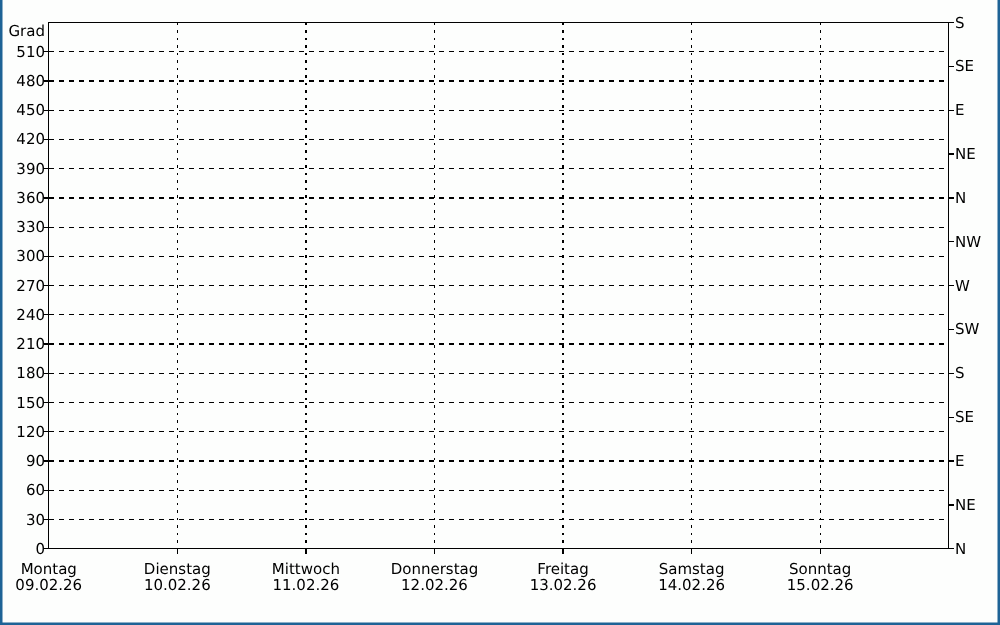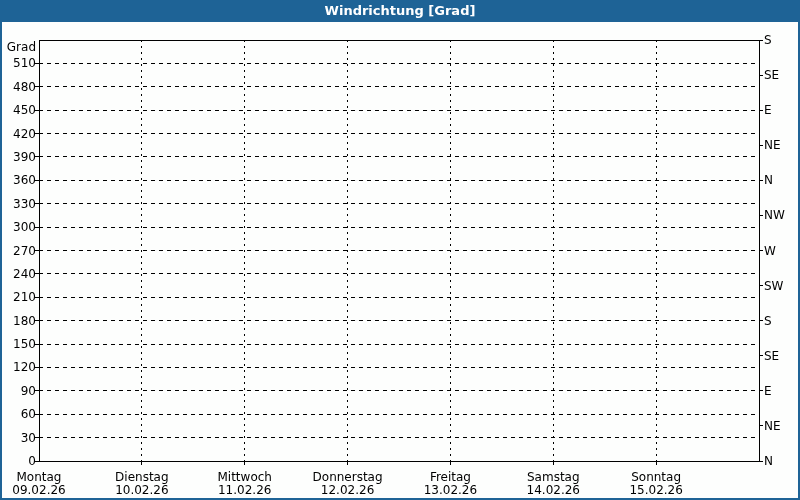--- a/index.html
+++ b/index.html
@@ -31,23 +31,20 @@
   #chart-svg text{
     font-family:"DejaVu Sans",sans-serif;
     font-size:12px;
     shape-rendering:auto;
   }
 </style>
 </head>
 <body>
 
 <div class="frame" id="app-frame" style="border-color: rgb(30, 99, 150); background: rgb(253, 254, 253);">
-  <div class="titlebar" id="title-bar" style="background: rgb(30, 99, 150);">
-    <span id="title-text" style="color: rgb(255, 255, 255);">Windrichtung [Grad]</span>
-  </div>
   <svg id="chart-svg" width="796" height="476" viewBox="2 22 796 476">
       <line x1="39" y1="437.6111111111111" x2="759" y2="437.6111111111111" stroke="#000000" stroke-width="1" stroke-dasharray="4 4"></line>
       <line x1="39" y1="414.22222222222223" x2="759" y2="414.22222222222223" stroke="#000000" stroke-width="1" stroke-dasharray="4 4"></line>
       <line x1="39" y1="390.8333333333333" x2="759" y2="390.8333333333333" stroke="#000000" stroke-width="1" stroke-dasharray="4 4"></line>
       <line x1="39" y1="367.44444444444446" x2="759" y2="367.44444444444446" stroke="#000000" stroke-width="1" stroke-dasharray="4 4"></line>
       <line x1="39" y1="344.05555555555554" x2="759" y2="344.05555555555554" stroke="#000000" stroke-width="1" stroke-dasharray="4 4"></line>
       <line x1="39" y1="320.66666666666663" x2="759" y2="320.66666666666663" stroke="#000000" stroke-width="1" stroke-dasharray="4 4"></line>
       <line x1="39" y1="297.27777777777777" x2="759" y2="297.27777777777777" stroke="#000000" stroke-width="1" stroke-dasharray="4 4"></line>
       <line x1="39" y1="273.8888888888889" x2="759" y2="273.8888888888889" stroke="#000000" stroke-width="1" stroke-dasharray="4 4"></line>
       <line x1="39" y1="250.5" x2="759" y2="250.5" stroke="#000000" stroke-width="1" stroke-dasharray="4 4"></line>

